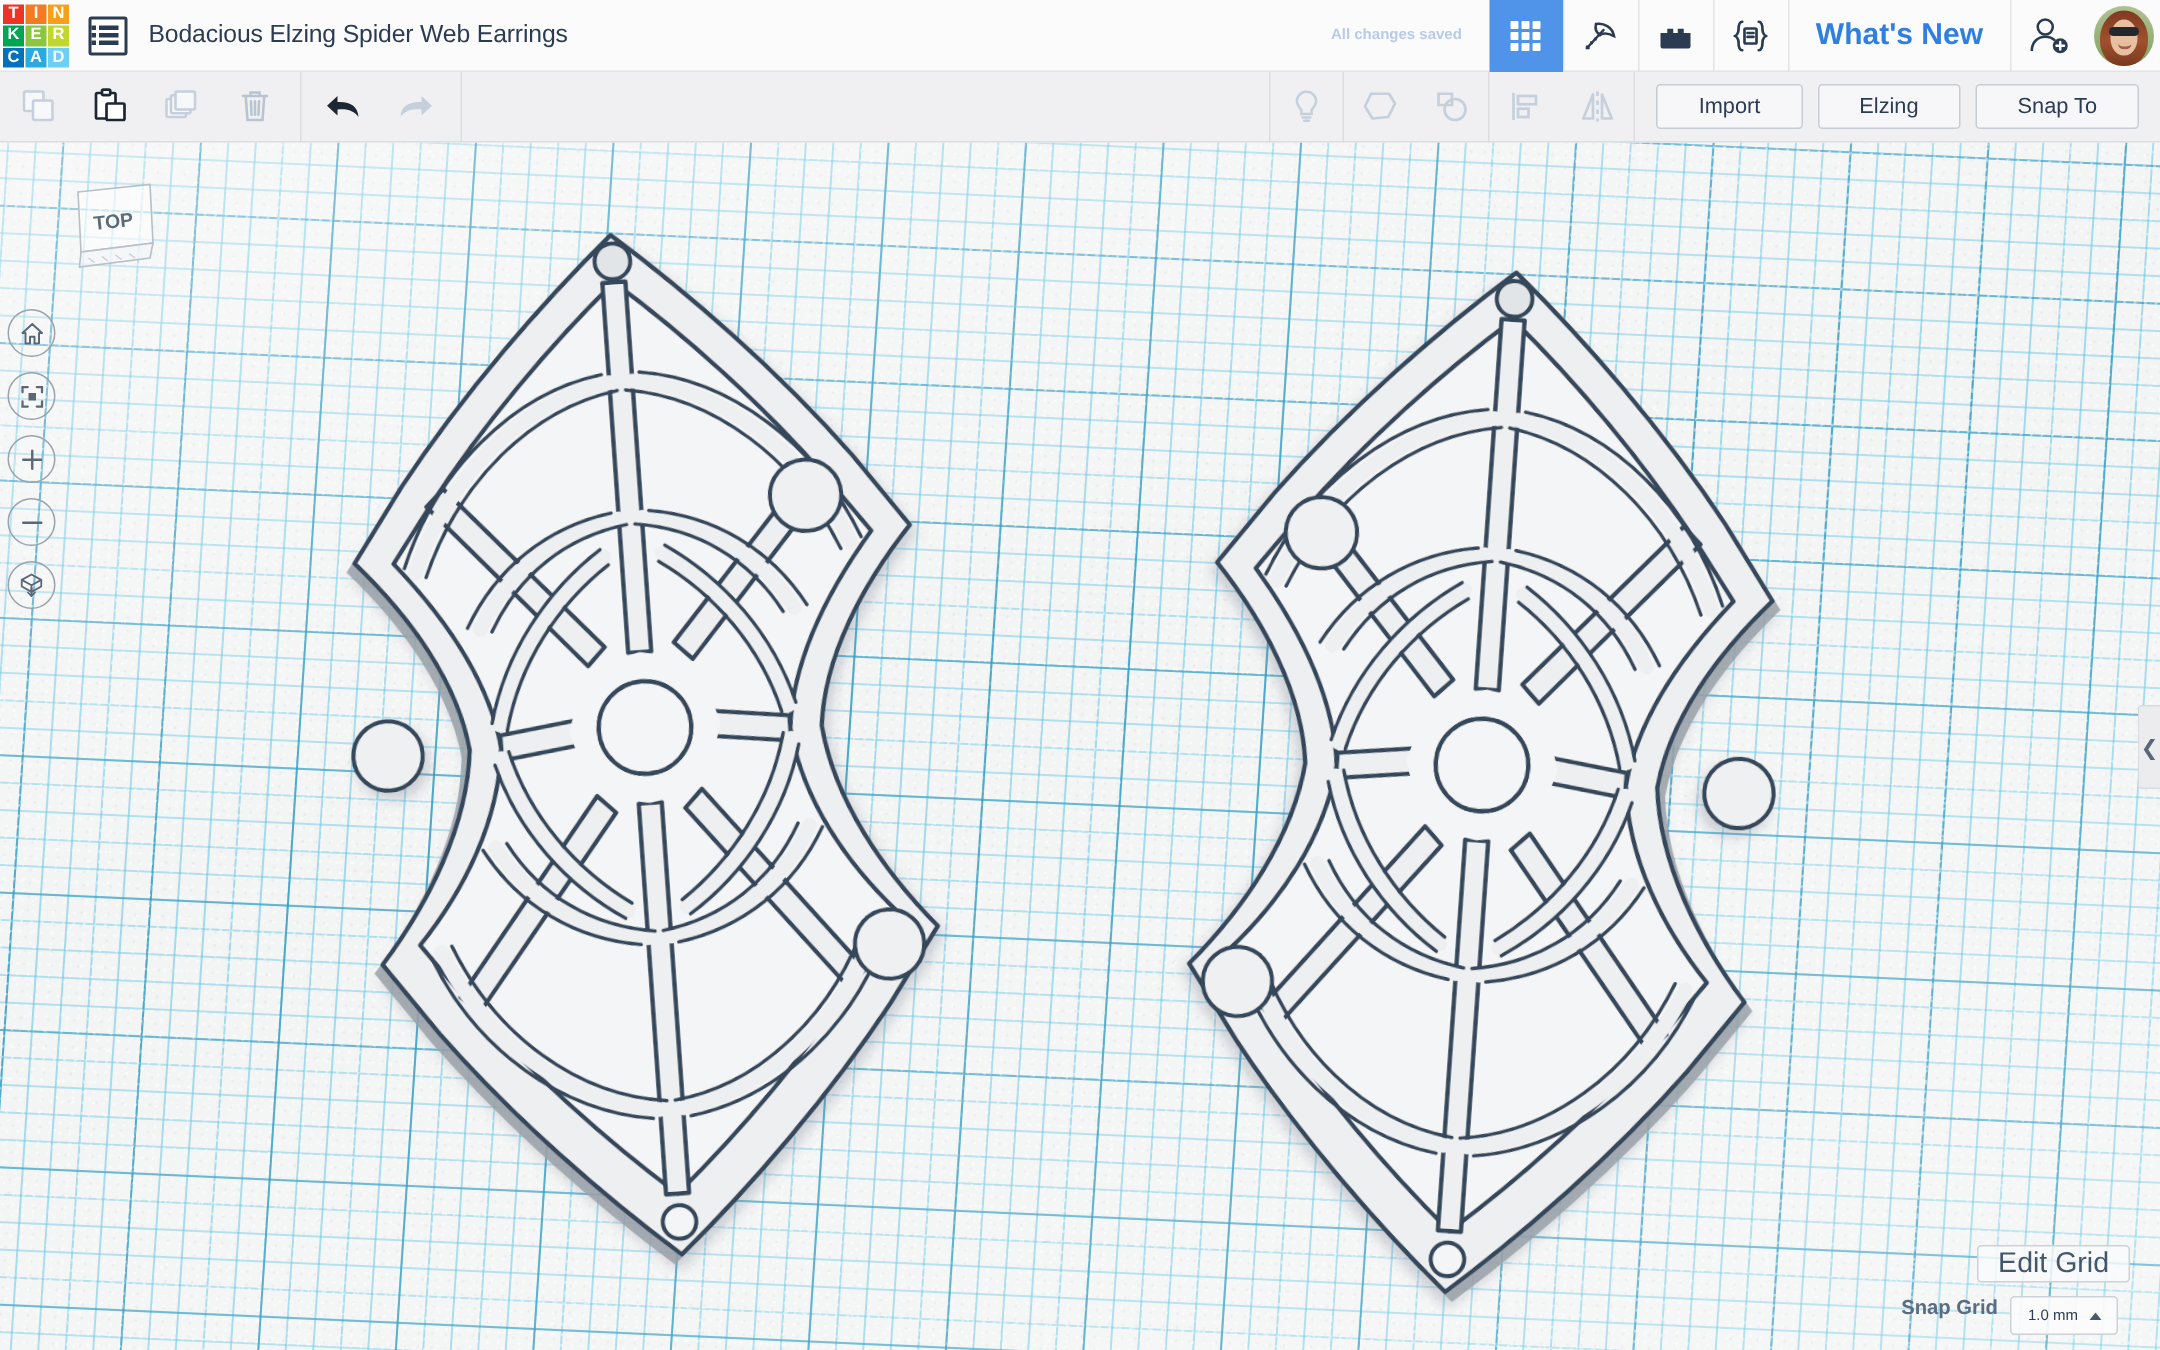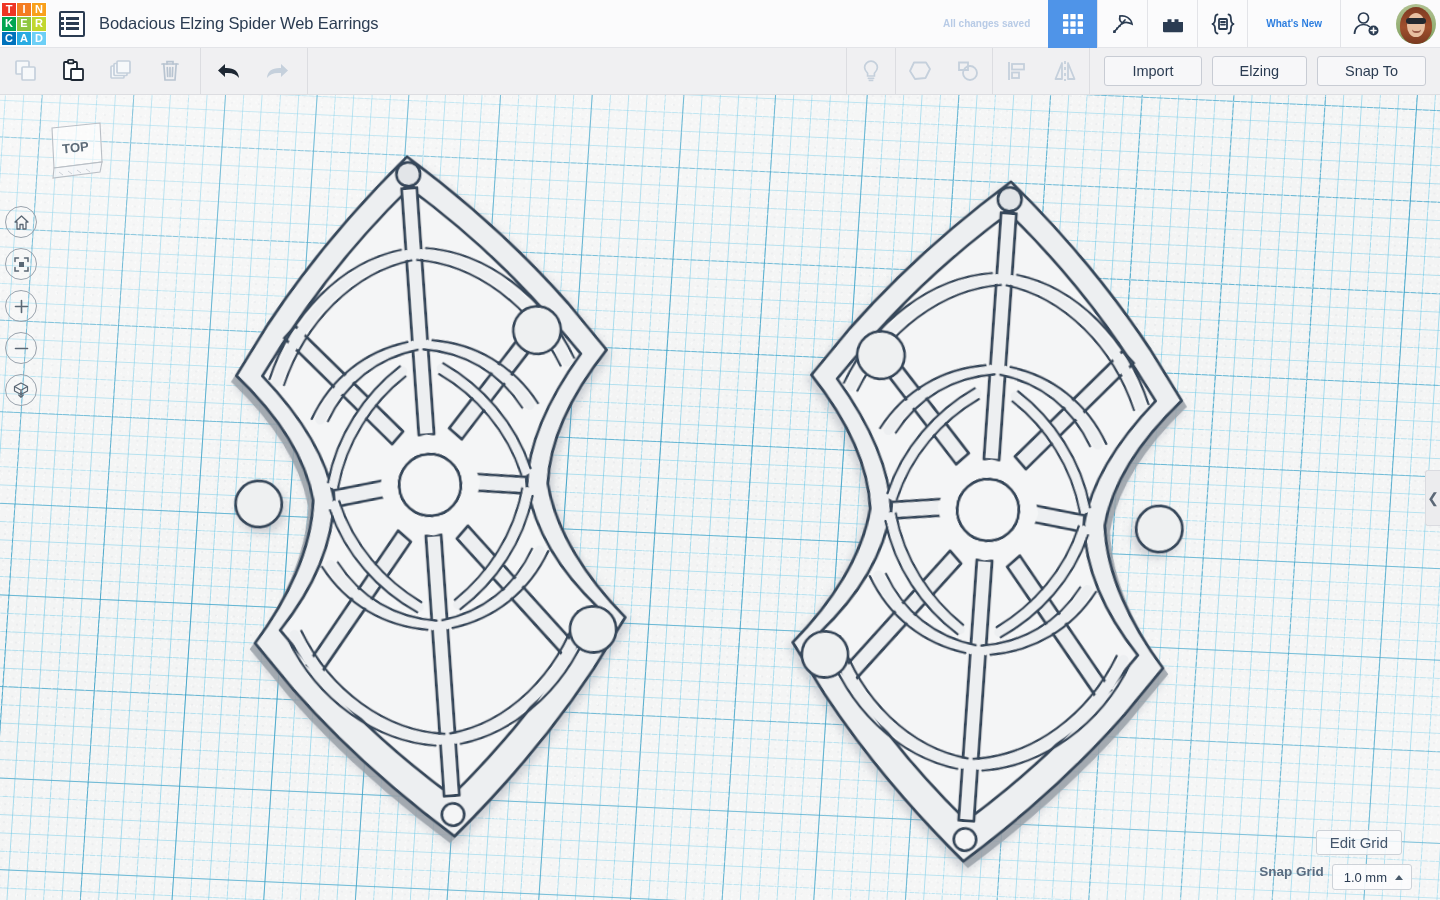--- a/index.html
+++ b/index.html
@@ -58,21 +58,21 @@
   }
   .tb-sep { width: 1px; height: 48px; background: #e3e4e8; flex: 0 0 auto; }
   .tb-btn {
     width: 49px; height: 48px; display: flex; align-items: center;
     justify-content: center; cursor: pointer; flex: 0 0 auto;
     background: transparent;
   }
   .tb-btn.active { background: #4f94e8; }
   .whats-new {
     padding: 0 18px; height: 48px; display: flex; align-items: center;
-    font-size: 10px; font-weight: bold; color: #2e7fe0; cursor: pointer;
+    font-size: 20px; font-weight: bold; color: #2e7fe0; cursor: pointer;
     white-space: nowrap;
   }
   .avatar {
     width: 40px; height: 40px; border-radius: 50%;
     margin: 0 4px 0 6px; flex: 0 0 auto; cursor: pointer;
     overflow: hidden; position: relative;
     background: radial-gradient(circle at 50% 95%, #6f8f55 0%, #8aa86a 40%, #b9c79a 100%);
   }
   .avatar .hair {
     position:absolute; left:4px; top:3px; width:32px; height:37px;
@@ -155,38 +155,38 @@
   .nav-btns { position:absolute; left: 5px; top: 111px; }
   .nav-btn {
     width: 32px; height: 32px; border-radius:50%;
     border:1px solid #9aa3ad; background: rgba(255,255,255,0.10);
     display:flex; align-items:center; justify-content:center;
     margin-bottom: 10px; cursor:pointer; color:#5a6774;
   }
 
   
   .edit-grid {
-    position:absolute; right: 38px; bottom: 45px;
+    position:absolute; right: 20px; bottom: 45px;
     height: 25px; padding: 0 13px;
     border:1px solid #cdd2d8; border-radius:3px;
     background: rgba(250,250,251,0.82);
-    display:flex; align-items:center; font-size:15px; color:#44566c;
+    display:flex; align-items:center; font-size:19px; color:#44566c;
     cursor:pointer;
   }
   .snap-row {
     position:absolute; right: 28px; bottom: 10px;
     display:flex; align-items:flex-start; gap:8px;
   }
   .snap-label { font-size:13.5px; color:#5a6c80; font-weight:bold; }
   .snap-select {
     height: 26px; padding: 0 8px 0 11px; min-width: 72px;
     border:1px solid #cdd2d8; border-radius:3px;
     background: rgba(252,252,253,0.9);
     display:flex; align-items:center; gap:8px;
-    font-size:13px; color:#2b3c52; cursor:pointer;
+    font-size:10px; color:#2b3c52; cursor:pointer;
   }
   .caret-up {
     width:0;height:0;border-left:4px solid transparent;border-right:4px solid transparent;
     border-bottom:5px solid #4a5a6b;
   }
   .panel-handle {
     position:absolute; right:0; top: 375px; width: 15px; height: 56px;
     background:#ececee; border:1px solid #dadbe0; border-right:none;
     border-radius: 3px 0 0 3px;
     display:flex; align-items:center; justify-content:center;

